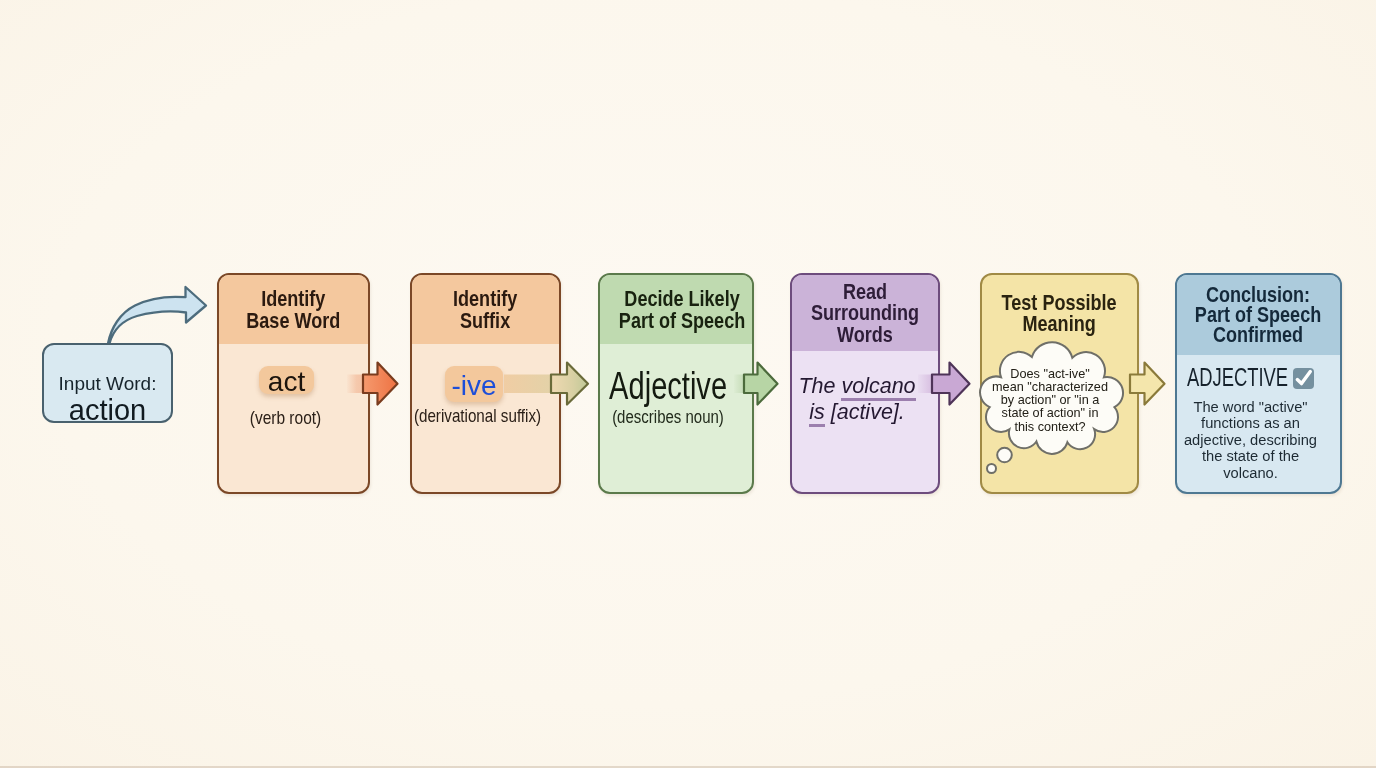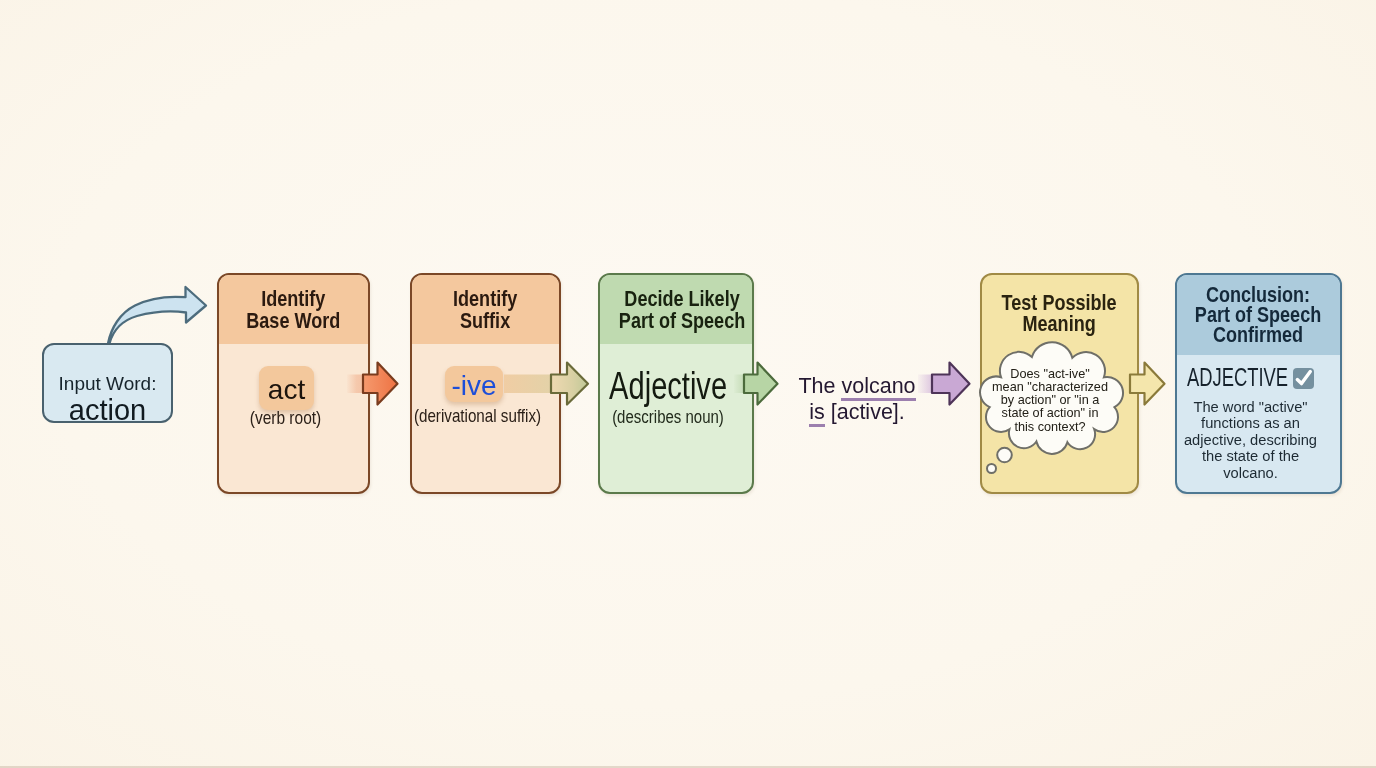--- a/index.html
+++ b/index.html
@@ -32,21 +32,21 @@
     border:2.5px solid #49616e;border-radius:12px;box-sizing:border-box;text-align:center;">
     <div style="margin-top:27px;font-size:19px;line-height:23px;color:#17242c;">Input Word:</div>
     <div style="font-size:29px;line-height:30px;color:#111a20;margin-top:0px;">action</div>
   </div>
 
   <div class="card" style="left:209px;width:153px;background:#fae7d3;border-color:#7b4827;">
     <div class="hdr" style="height:68.5px;background:#f4c89e;color:#2b1a10;font-size:22px;line-height:21.5px;padding-top:1px;">
         <div class="tt">Identify<br>Base Word</div>
       </div>
   </div>
-  <div class="chip" style="left:259px;top:366px;width:55px;height:44px;background:#f3c89c;">
+  <div class="chip" style="left:259px;top:366px;width:55px;height:28px;background:#f3c89c;">
     <span style="font-size:28px;color:#1c140d;">act</span>
   </div>
   <div style="position:absolute;left:209px;top:408.5px;width:153px;text-align:center;font-size:15.5px;color:#2b2018;transform:scaleY(1.15);">(verb root)</div>
 
   <svg width="60" height="46" style="left:345px;top:361px;" viewBox="0 0 60 46">
     <defs>
         <linearGradient id="g12" x1="0" y1="0" x2="1" y2="0">
       <stop offset="0" stop-color="#f59a6e"></stop>
           <stop offset="1" stop-color="#ee7243"></stop>
         </linearGradient>
@@ -100,21 +100,26 @@
     <defs>
         <linearGradient id="t34" x1="0" y1="0" x2="1" y2="0">
       <stop offset="0" stop-color="#b0cd9e" stop-opacity="0.05"></stop>
           <stop offset="1" stop-color="#b0cd9e" stop-opacity="0.6"></stop>
         </linearGradient>
       </defs>
     <rect x="6" y="13.5" width="11" height="18.5" fill="url(#t34)"></rect>
     <path d="M 16 13.5 L 29.5 13.5 L 29.5 1.5 L 49.5 22.8 L 29.5 43.5 L 29.5 32 L 16 32 Z" fill="#b7d5a5" stroke="#4c6b3c" stroke-width="2.2" stroke-linejoin="round"></path>
   </svg>
 
-  <div style="position:absolute;left:782px;top:374.3px;width:150px;text-align:center;font-size:21.5px;color:#241831;line-height:25.5px;">
+  <div class="card" style="left:782px;width:150px;background:#ece1f3;border-color:#6d4c7d;">
+    <div class="hdr" style="height:76px;background:#cbb3d8;color:#2e1d38;font-size:22px;line-height:21.5px;">
+        <div class="tt">Read<br>Surrounding<br>Words</div>
+      </div>
+  </div>
+  <div style="position:absolute;left:782px;top:374.3px;width:150px;text-align:center;font-size:21.5px;color:#241831;line-height:25.5px;font-style:italic;">
     The <span style="border-bottom:3.5px solid #9c7fae;">volcano</span><br>
     <span style="border-bottom:3.5px solid #9c7fae;">is</span> [active].
   </div>
 
   <svg width="60" height="46" style="left:916px;top:361px;" viewBox="0 0 60 46">
     <defs>
         <linearGradient id="t45" x1="0" y1="0" x2="1" y2="0">
       <stop offset="0" stop-color="#cbaad6" stop-opacity="0.08"></stop>
           <stop offset="1" stop-color="#cbaad6" stop-opacity="0.62"></stop>
         </linearGradient>

